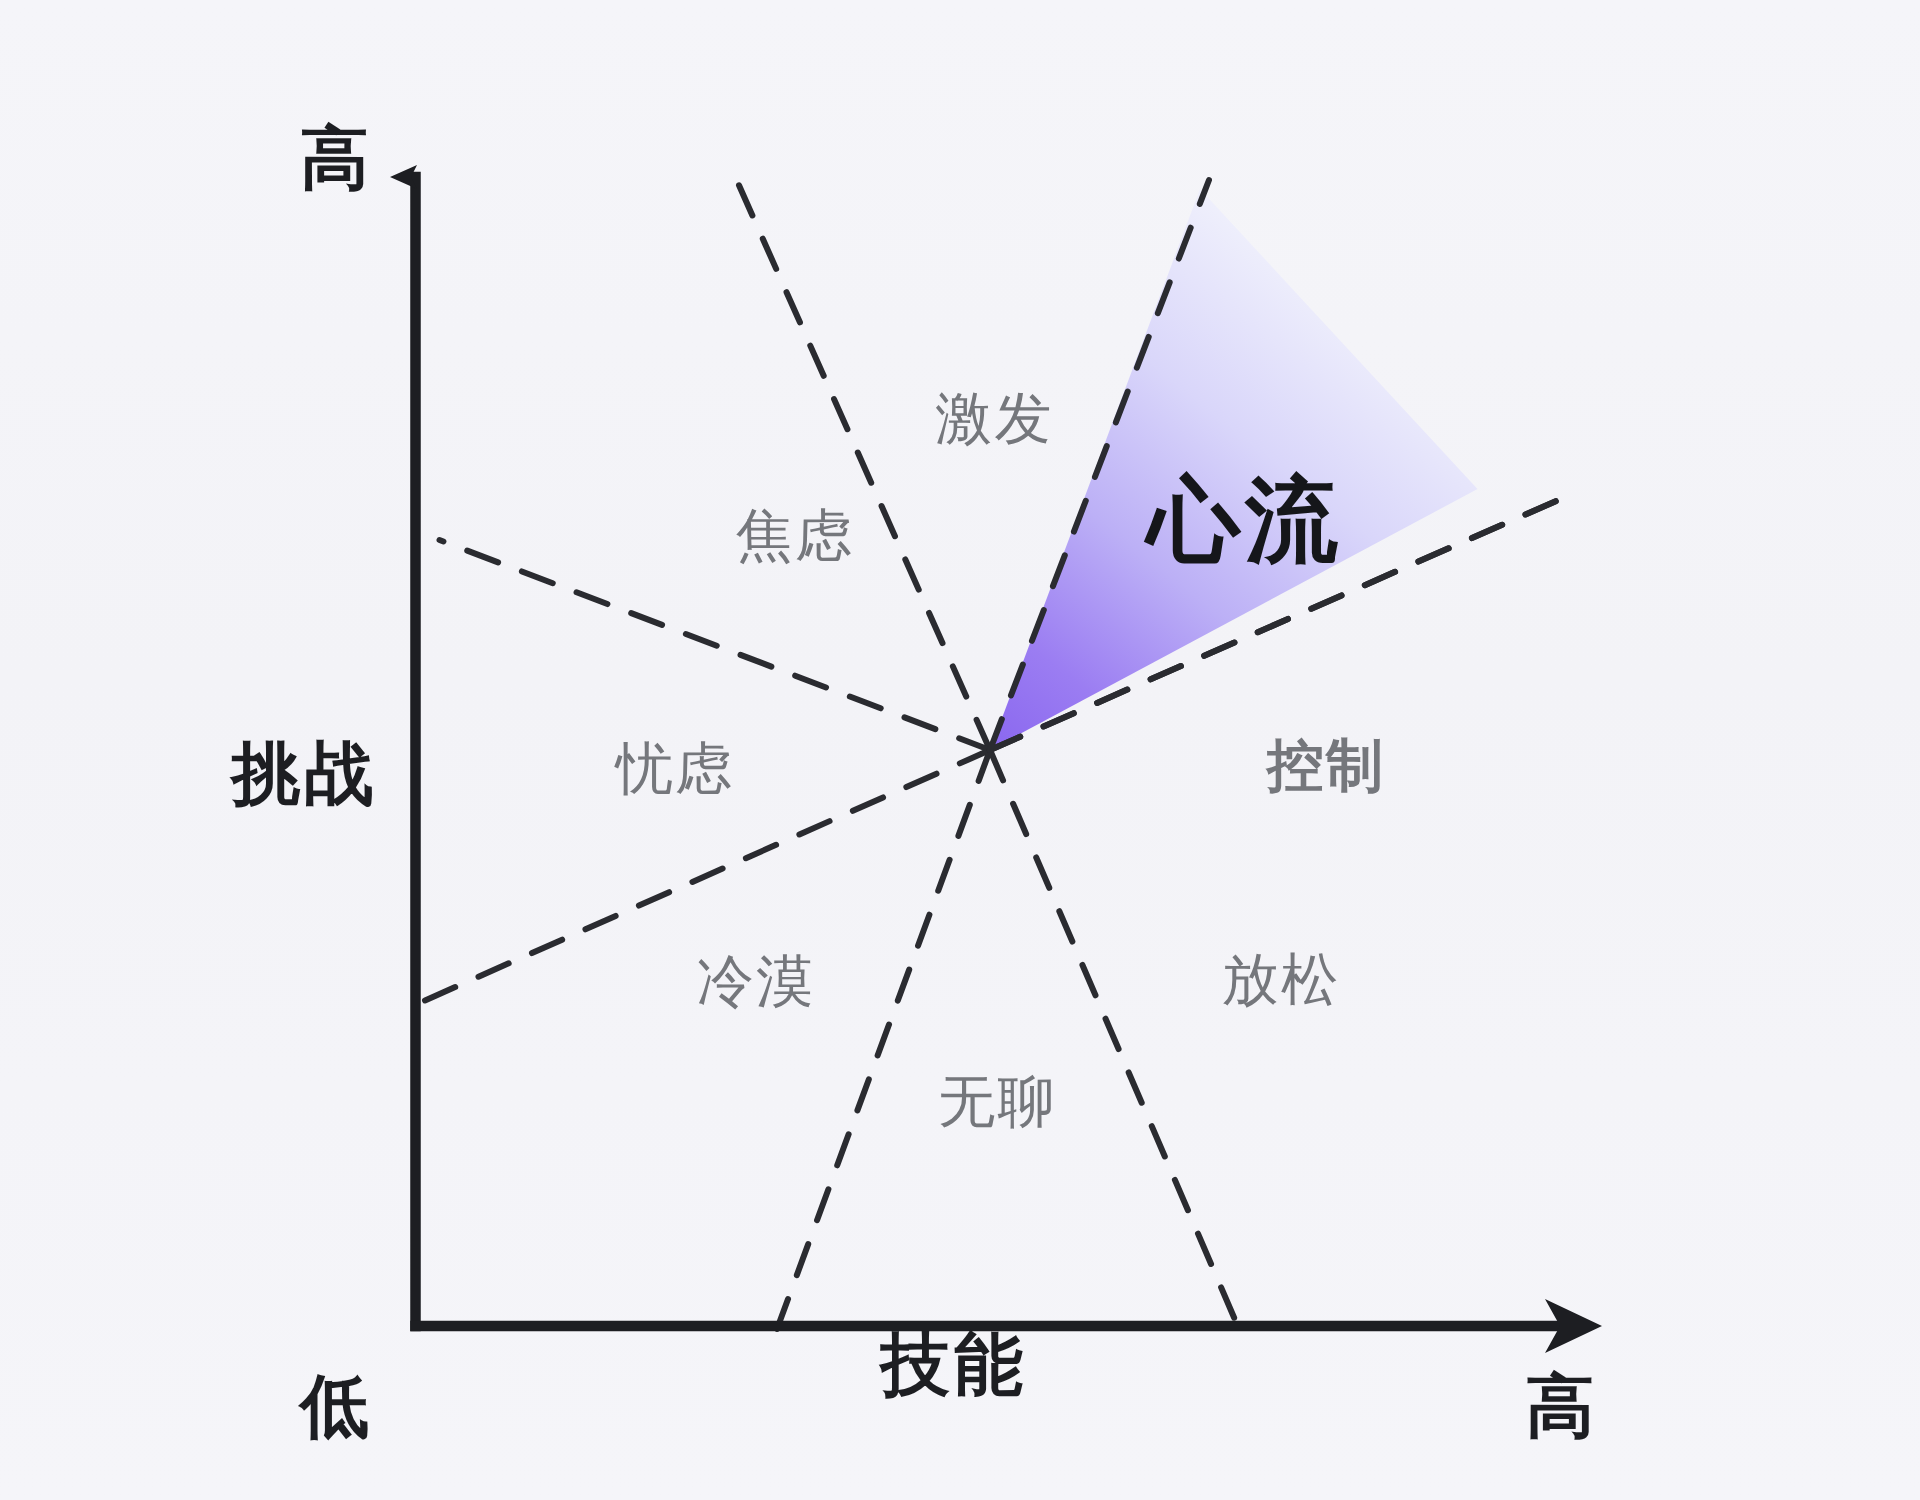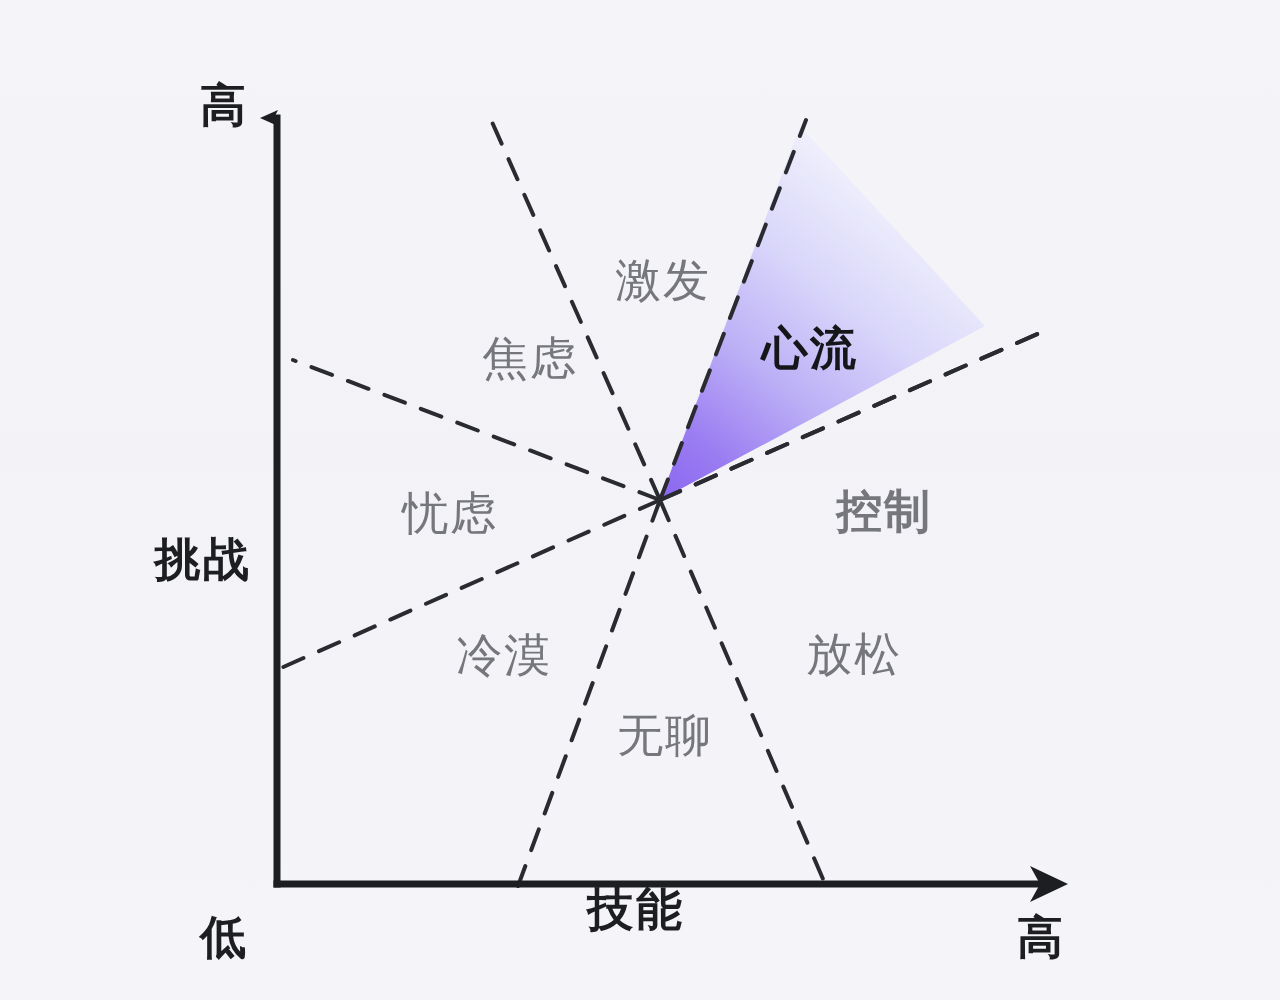--- a/index.html
+++ b/index.html
@@ -31,28 +31,29 @@
   .label {
     position: absolute;
     white-space: nowrap;
     line-height: 1;
     letter-spacing: 0.04em;
     transform: translate(-50%, -50%);
     user-select: none;
   }
   .zone-label {
     color: #75777c;
-    font-size: 46px;
+    font-size: 38px;
     font-weight: 500;
   }
   .flow-label {
     color: #15161a;
-    font-size: 46px;
+    font-size: 62px;
     font-weight: 600;
     letter-spacing: 0.05em;
+    margin-left: 20px;
   }
   .axis-label {
     color: #1d1e22;
     font-size: 46px;
     font-weight: 600;
     letter-spacing: 0.06em;
   }
   .axis-end {
     color: #1d1e22;
     font-size: 46px;
@@ -102,18 +103,18 @@
   <div class="label zone-label" style="left:510px; top:358px;margin-left:20px;">焦虑</div>
   <div class="label zone-label" style="left:450px; top:513px;text-align:center;">忧虑</div>
   <div class="label zone-label" style="left:504px; top:655px;">冷漠</div>
   <div class="label zone-label" style="left:665px; top:735px;">无聊</div>
   <div class="label zone-label" style="left:830px; top:654px;margin-left:24px;">放松</div>
   <div class="label zone-label" style="left:884px; top:511px;font-weight:bold;">控制</div>
 
   <div class="label flow-label" style="left:810px; top:348px;">心流</div>
 
   <div class="label axis-end" style="left:224px; top:105px;">高</div>
-  <div class="label axis-label" style="left:203px; top:515px;margin-top:44px;">挑战</div>
+  <div class="label axis-label" style="left:203px; top:515px;">挑战</div>
   <div class="label axis-end" style="left:224px; top:937px;">低</div>
   <div class="label axis-label" style="left:636px; top:909px;">技能</div>
   <div class="label axis-end" style="left:1041px; top:937px;">高</div>
 
 </div>
 
 </body></html>

